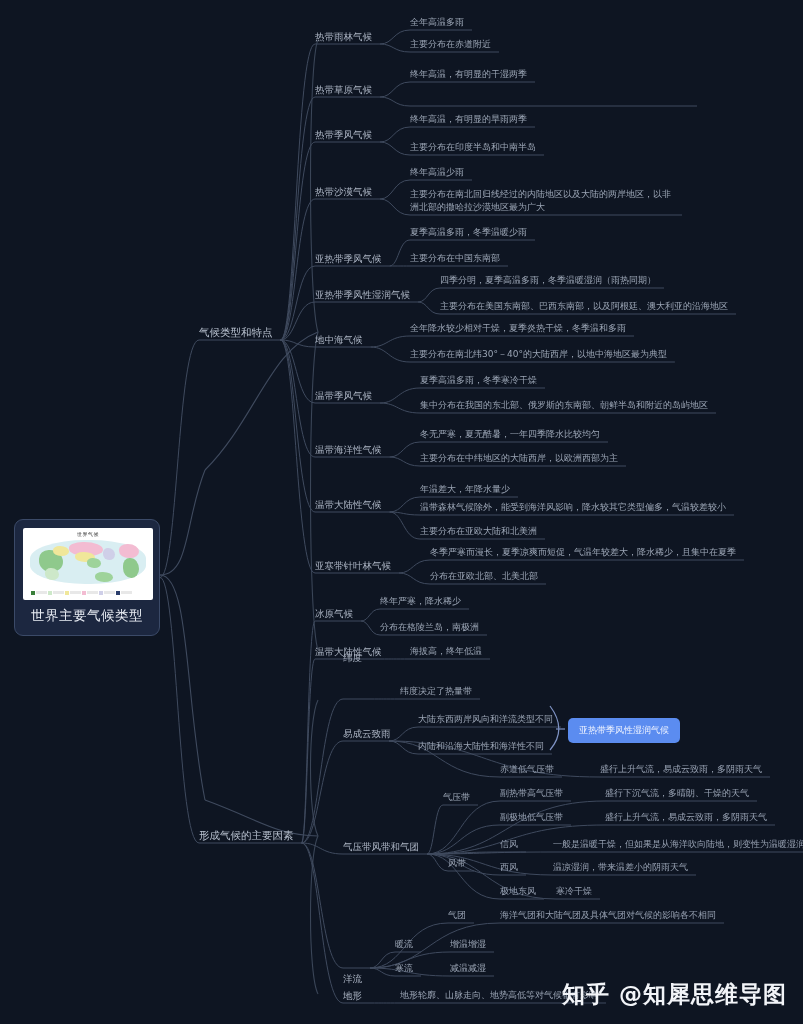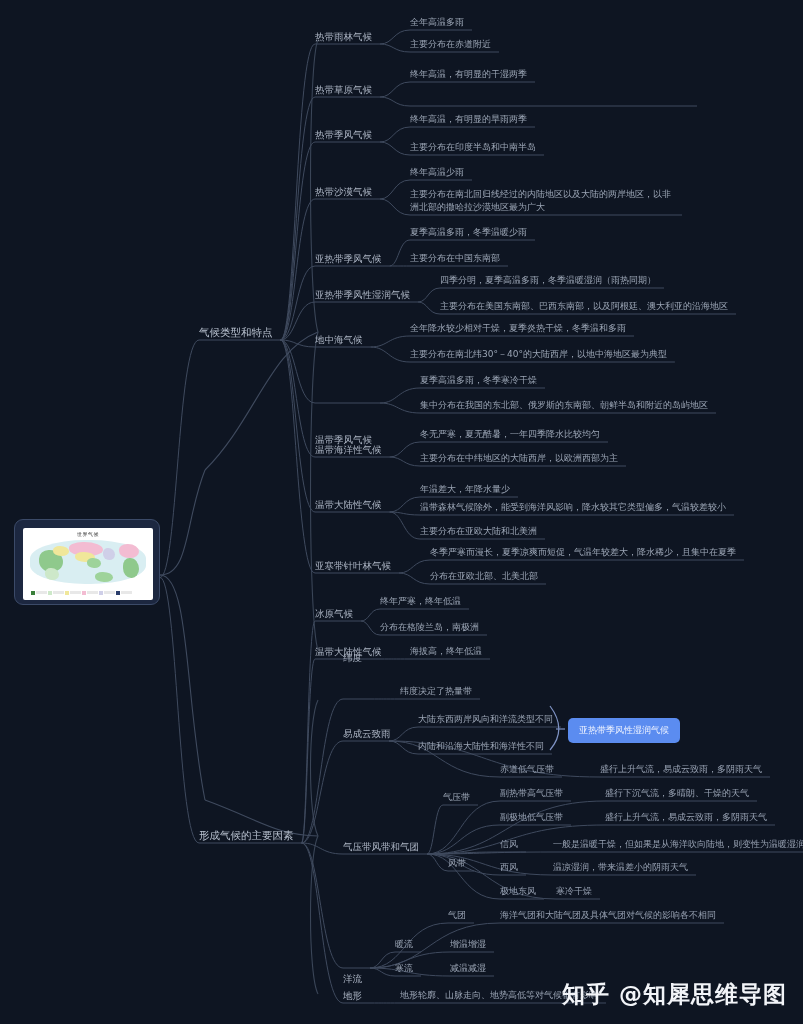--- a/index.html
+++ b/index.html
@@ -248,20 +248,21 @@
         <i style="background:#f0e79a"></i>
           <s></s>
         <i style="background:#f3bcd2"></i>
           <s></s>
         <i style="background:#cfcfe8"></i>
           <s></s>
         <i style="background:#2b3e6b"></i>
           <s></s>
       </div>
     </div>
+    <div id="root-title">世界主要气候类型</div>
   </div>
 
   <div class="node lvl1" style="left:199px;top:326px;">气候类型和特点</div>
   <div class="node lvl1" style="left:199px;top:829px;">形成气候的主要因素</div>
 
   <div class="node lvl2" style="left:315px;top:30px;">热带雨林气候</div>
   <div class="node lvl3" style="left:410px;top:16px;">全年高温多雨</div>
   <div class="node lvl3" style="left:410px;top:38px;">主要分布在赤道附近</div>
 
   <div class="node lvl2" style="left:315px;top:83px;">热带草原气候</div>
@@ -280,39 +281,39 @@
   <div class="node lvl3" style="left:410px;top:252px;">主要分布在中国东南部</div>
 
   <div class="node lvl2" style="left:315px;top:288px;">亚热带季风性湿润气候</div>
   <div class="node lvl3" style="left:440px;top:274px;">四季分明，夏季高温多雨，冬季温暖湿润（雨热同期）</div>
   <div class="node lvl3" style="left:440px;top:300px;">主要分布在美国东南部、巴西东南部，以及阿根廷、澳大利亚的沿海地区</div>
 
   <div class="node lvl2" style="left:315px;top:333px;">地中海气候</div>
   <div class="node lvl3" style="left:410px;top:322px;">全年降水较少相对干燥，夏季炎热干燥，冬季温和多雨</div>
   <div class="node lvl3" style="left:410px;top:348px;">主要分布在南北纬30°－40°的大陆西岸，以地中海地区最为典型</div>
 
-  <div class="node lvl2" style="left:315px;top:389px;margin-top:44px;">温带季风气候</div>
+  <div class="node lvl2" style="left:315px;top:389px;">温带季风气候</div>
   <div class="node lvl3" style="left:420px;top:374px;">夏季高温多雨，冬季寒冷干燥</div>
   <div class="node lvl3" style="left:420px;top:399px;">集中分布在我国的东北部、俄罗斯的东南部、朝鲜半岛和附近的岛屿地区</div>
 
   <div class="node lvl2" style="left:315px;top:443px;">温带海洋性气候</div>
   <div class="node lvl3" style="left:420px;top:428px;">冬无严寒，夏无酷暑，一年四季降水比较均匀</div>
   <div class="node lvl3" style="left:420px;top:452px;">主要分布在中纬地区的大陆西岸，以欧洲西部为主</div>
 
   <div class="node lvl2" style="left:315px;top:498px;">温带大陆性气候</div>
   <div class="node lvl3" style="left:420px;top:483px;">年温差大，年降水量少</div>
   <div class="node lvl3" style="left:420px;top:501px;">温带森林气候除外，能受到海洋风影响，降水较其它类型偏多，气温较差较小</div>
   <div class="node lvl3" style="left:420px;top:525px;">主要分布在亚欧大陆和北美洲</div>
 
   <div class="node lvl2" style="left:315px;top:559px;">亚寒带针叶林气候</div>
   <div class="node lvl3" style="left:430px;top:546px;">冬季严寒而漫长，夏季凉爽而短促，气温年较差大，降水稀少，且集中在夏季</div>
   <div class="node lvl3" style="left:430px;top:570px;">分布在亚欧北部、北美北部</div>
 
   <div class="node lvl2" style="left:315px;top:607px;">冰原气候</div>
-  <div class="node lvl3" style="left:380px;top:595px;">终年严寒，终年低温</div>
+  <div class="node lvl3" style="left:380px;top:595px;">终年严寒，降水稀少</div>
   <div class="node lvl3" style="left:380px;top:621px;">分布在格陵兰岛，南极洲</div>
 
   <div class="node lvl2" style="left:315px;top:645px;">温带大陆性气候</div>
   <div class="node lvl3" style="left:410px;top:645px;">海拔高，终年低温</div>
 
   <div class="node lvl2" style="left:343px;top:651px;">纬度</div>
   <div class="node lvl3" style="left:400px;top:685px;">纬度决定了热量带</div>
 
   <div class="node lvl2" style="left:343px;top:727px;">易成云致雨</div>
   <div class="node lvl3" style="left:418px;top:713px;">大陆东西两岸风向和洋流类型不同</div>

